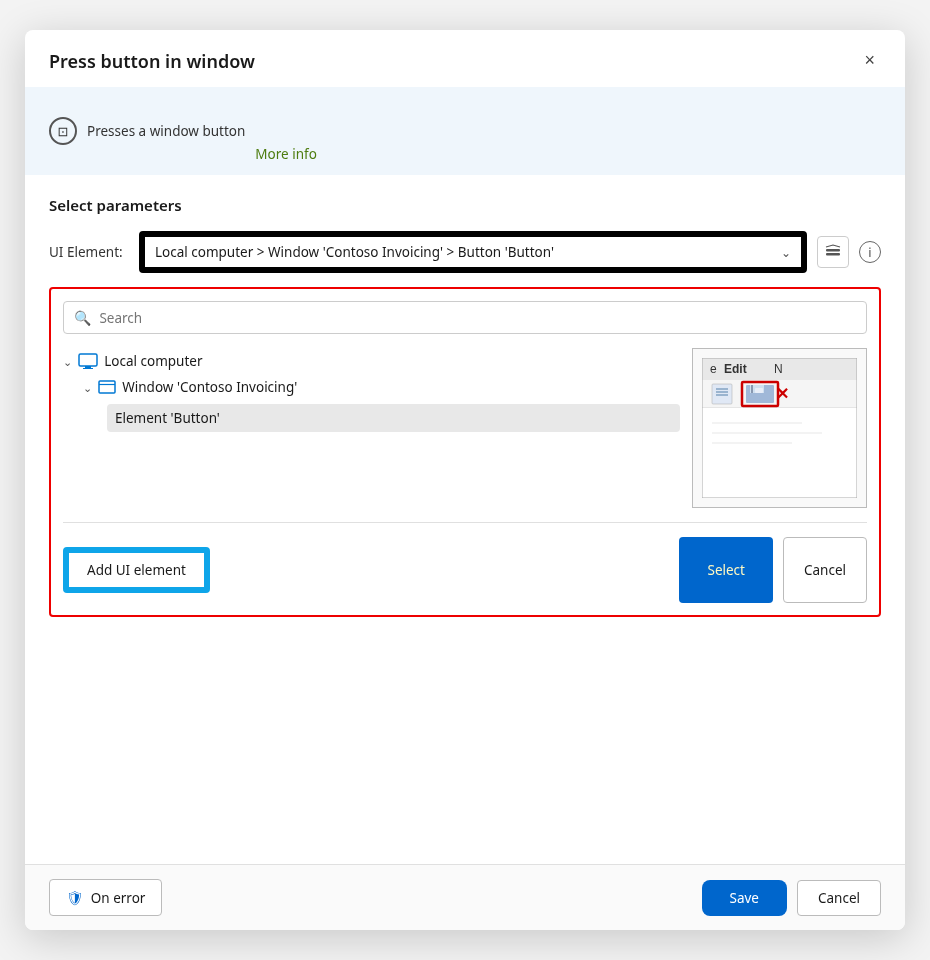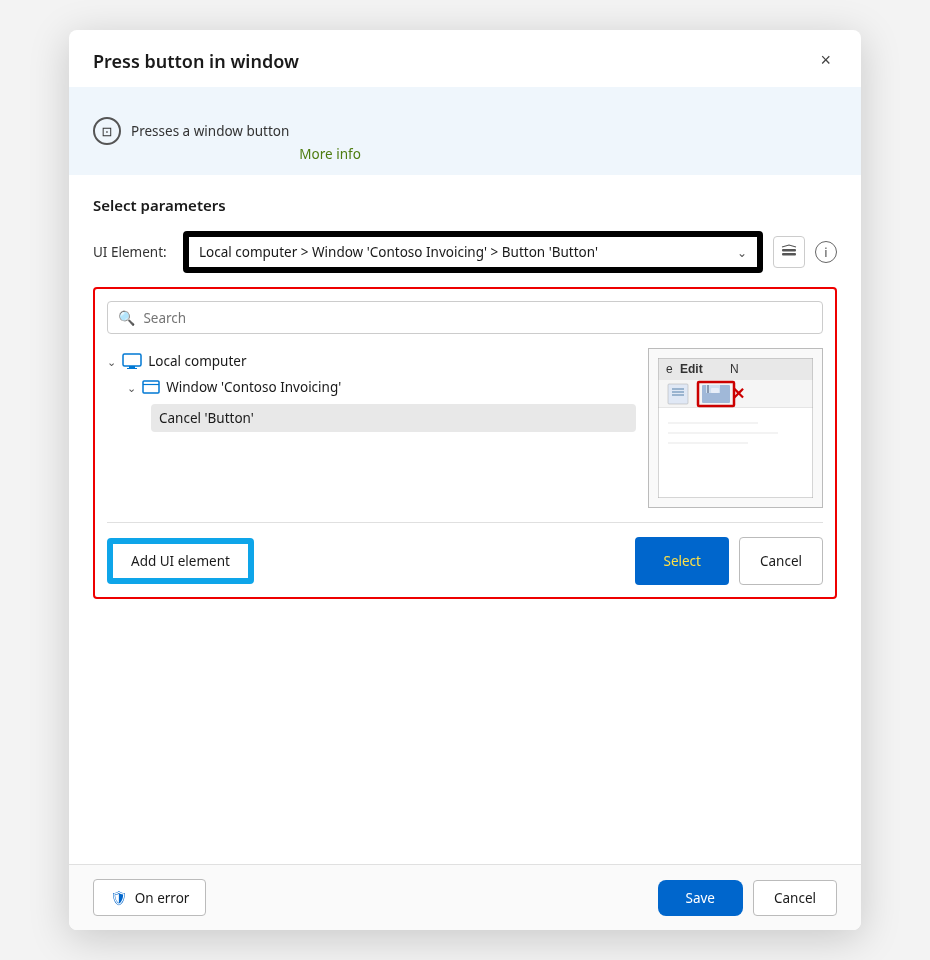--- a/index.html
+++ b/index.html
@@ -9,21 +9,21 @@
       display: flex;
       align-items: center;
       justify-content: center;
       min-height: 100vh;
       font-size: 14px;
     }
     .dialog {
       background: #fff;
       border-radius: 8px;
       box-shadow: 0 8px 40px rgba(0,0,0,0.18);
-      width: 792px;
+      width: 880px;
       min-height: 900px;
       display: flex;
       flex-direction: column;
       overflow: hidden;
     }
     .dialog-header {
       display: flex;
       align-items: center;
       justify-content: space-between;
       padding: 18px 24px 14px 24px;
@@ -238,24 +238,24 @@
       font-size: 13.5px;
       cursor: pointer;
       font-family: inherit;
     }
     .btn-group {
       display: flex;
       gap: 10px;
     }
     .btn-select {
       background: #0066cc;
-      color: #fde047;
+      color: #fef9c3;
       border: none;
       border-radius: 4px;
-      padding: 15px 28px;
+      padding: 24px 28px;
       font-size: 13.5px;
       cursor: pointer;
       font-family: inherit;
     }
     .btn-cancel-small {
       background: #fff;
       color: #1a1a1a;
       border: 1px solid #bbb;
       border-radius: 4px;
       padding: 8px 20px;
@@ -375,21 +375,21 @@
             <span class="tree-chevron">⌄</span>
 
             <svg width="18" height="14" viewBox="0 0 18 14">
               <rect x="1" y="1" width="16" height="12" rx="1" stroke="#0078d4" stroke-width="1.5" fill="none"></rect>
               <line x1="1" y1="4.5" x2="17" y2="4.5" stroke="#0078d4" stroke-width="1.2"></line>
             </svg>
             <span>Window 'Contoso Invoicing'</span>
           </div>
 
           <div class="tree-item level-2">
-            <span class="tree-node-selected">Cancel 'Button'</span>
+            <span class="tree-node-selected">Element 'Button'</span>
           </div>
         </div>
 
         <div class="preview-box">
           <svg class="preview-svg" viewBox="0 0 155 140" xmlns="http://www.w3.org/2000/svg">
 
             <rect width="155" height="140" fill="#f0f0f0"></rect>
 
             <rect x="0" y="0" width="155" height="22" fill="#e8e8e8"></rect>
 

